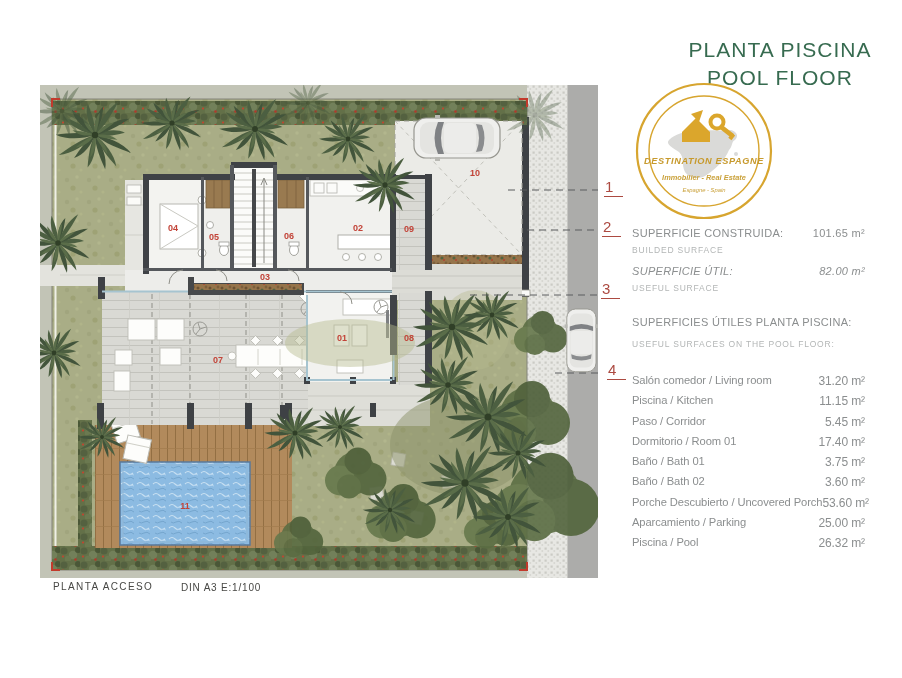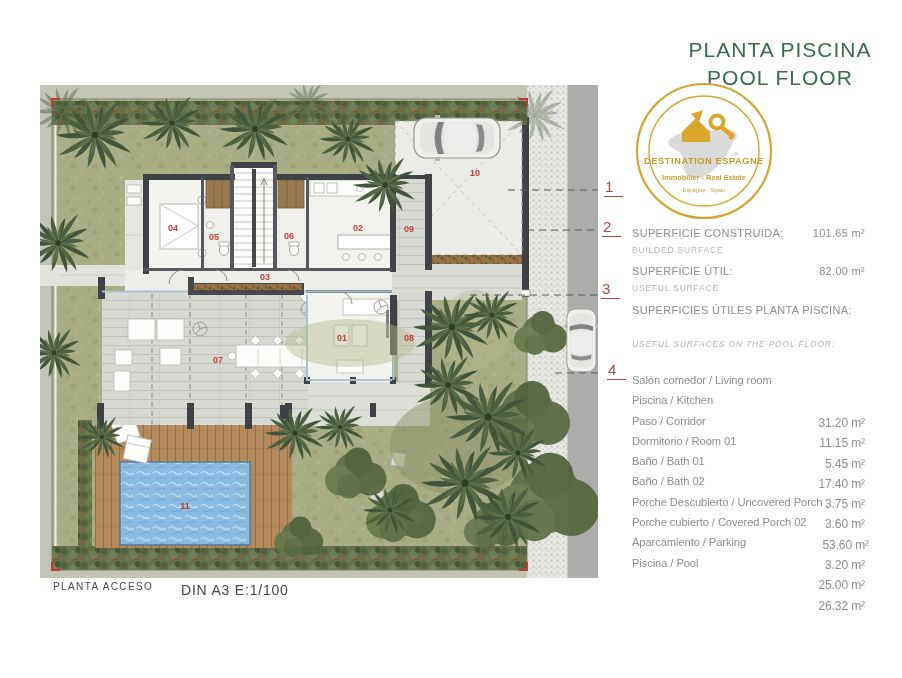--- a/index.html
+++ b/index.html
@@ -5,43 +5,43 @@
   html,body{margin:0;padding:0;background:#ffffff;}
   .page{position:relative;width:902px;height:678px;background:#ffffff;overflow:hidden;
         font-family:"Liberation Sans",sans-serif;}
   .plan{position:absolute;left:40px;top:85px;width:558px;height:493px;}
   .plan svg{display:block;}
   svg text{font-family:"Liberation Sans",sans-serif;}
 
   .title{position:absolute;left:640px;top:36px;width:280px;text-align:center;
          color:#376b50;font-size:21px;font-weight:400;letter-spacing:1px;line-height:1.35;}
 
-  .logo{position:absolute;left:633px;top:80px;width:142px;height:142px;}
+  .logo{position:absolute;left:633px;top:80px;width:142px;height:142px;font-style:italic;}
 
   .marker{position:absolute;color:#ac4a41;font-size:15px;line-height:15px;width:17px;
           border-bottom:1.5px solid #ac4a41;padding:0 1px 2px 1px;text-align:left;}
   .m1{left:604px;top:179px;}
   .m2{left:602px;top:219px;}
   .m3{left:601px;top:281px;}
   .m4{left:607px;top:362px;}
 
   .lrow-head{position:absolute;left:632px;width:233px;display:flex;justify-content:space-between;
              color:#8b8e8f;font-size:11px;letter-spacing:0.3px;white-space:nowrap;}
   .lsub{position:absolute;left:632px;color:#b3b6b6;font-size:8.5px;letter-spacing:0.8px;white-space:nowrap;}
   .p-built{top:227px;}  .p-built-sub{top:245px;}
-  .p-useful{top:265px;} .p-useful-sub{top:283px;}
-  .p-surfhead{top:304px;} .p-surfsub{top:339px;font-style:italic;}
+  .p-useful{top:265px;font-style:italic;} .p-useful-sub{top:283px;}
+  .p-surfhead{top:316px;} .p-surfsub{top:339px;}
 
   .lrows{position:absolute;left:632px;top:374px;width:233px;}
   .lrow{height:20.3px;display:flex;justify-content:space-between;align-items:flex-start;
         color:#8b8e8f;font-size:11.2px;letter-spacing:-0.1px;white-space:nowrap;}
-  .rvalue{margin-left:auto;font-size:12px;margin-top:42px;}
+  .rvalue{margin-left:auto;font-size:12px;}
 
   .footer-name{position:absolute;left:53px;top:581px;color:#474744;font-size:10px;letter-spacing:1.4px;}
-  .footer-scale{position:absolute;left:181px;top:582px;color:#474744;font-size:14px;letter-spacing:0.8px;}
+  .footer-scale{position:absolute;left:181px;top:582px;color:#474744;font-size:10px;letter-spacing:0.8px;}
 </style>
 </head>
 <body>
 
 <div class="page">
 
   <div class="plan">
     <svg width="558" height="493" viewBox="0 0 558 493">
       <defs>
         <pattern id="grass" width="22" height="22" patternUnits="userSpaceOnUse">
@@ -1019,24 +1019,20 @@
         <span class="rlabel">Baño / Bath 02</span>
         <span class="rvalue">3.60 m²</span>
       </div>
 
       <div class="lrow">
         <span class="rlabel">Porche Descubierto / Uncovered Porch</span>
         <span class="rvalue">53.60 m²</span>
       </div>
 
 
-      <div class="lrow">
-        <span class="rlabel">Porche cubierto / Covered Porch 02</span>
-        <span class="rvalue">3.20 m²</span>
-      </div>
 
       <div class="lrow">
         <span class="rlabel">Aparcamiento / Parking</span>
         <span class="rvalue">25.00 m²</span>
       </div>
 
       <div class="lrow">
         <span class="rlabel">Piscina / Pool</span>
         <span class="rvalue">26.32 m²</span>
       </div>

